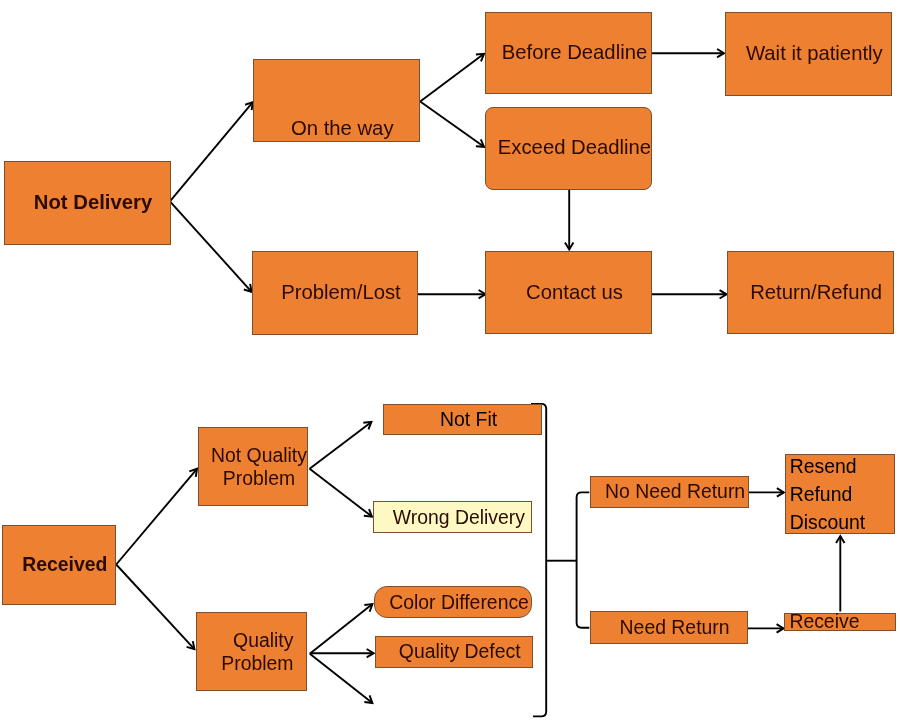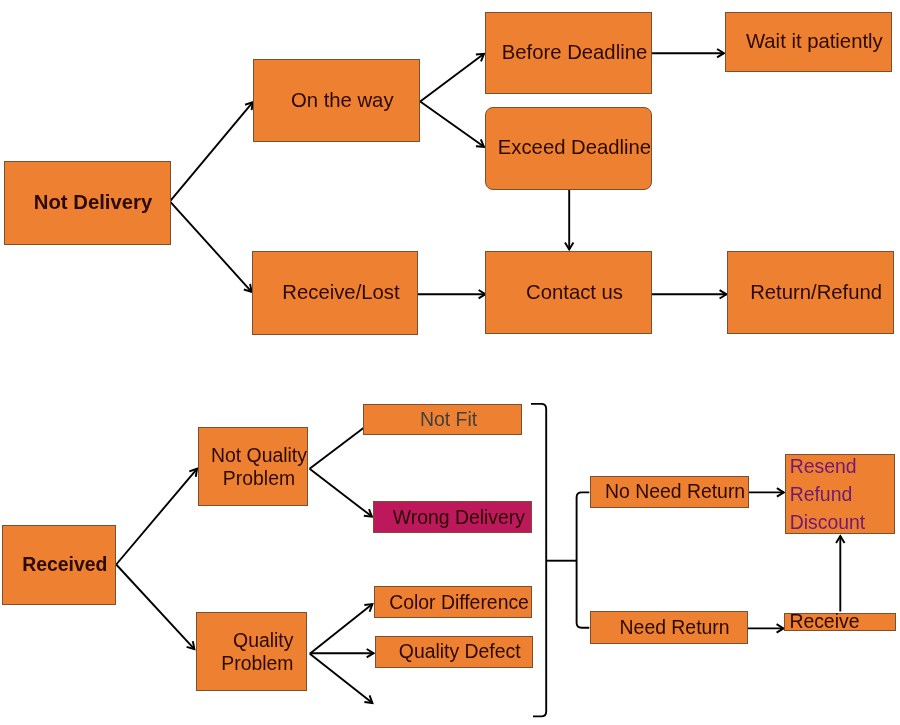--- a/index.html
+++ b/index.html
@@ -97,71 +97,71 @@
         <path d="M776.59 632.63 L783.5 628.4 L776.59 624.17" fill="none" stroke="#000000" stroke-width="1.95" stroke-linecap="butt" stroke-linejoin="miter"></path>
       </g>
       <g>
         <path d="M840.3 611.5 L840.3 536" fill="none" stroke="#000000" stroke-width="1.9" stroke-linecap="butt" stroke-linejoin="round"></path>
         <path d="M844.53 542.91 L840.3 536 L836.07 542.91" fill="none" stroke="#000000" stroke-width="1.95" stroke-linecap="butt" stroke-linejoin="miter"></path>
       </g>
     </svg>
   <div class="node bold" style="left: 3.5px; top: 160.5px; width: 167px; height: 84.5px; background: rgb(238, 128, 49); border-color: rgb(125, 79, 44); color: rgb(43, 10, 0);">
       <span class="node-label">Not Delivery</span>
     </div>
-  <div class="node" style="left: 253px; top: 59px; width: 166.5px; height: 83px; background: rgb(238, 128, 49); border-color: rgb(125, 79, 44); color: rgb(43, 10, 0);">
+  <div class="node" style="left: 253px; top: 59px; width: 166.5px; height: 83px; background: rgb(238, 128, 49); border-color: rgb(125, 79, 44); color: rgb(43, 10, 0); align-items: flex-end;">
       <span class="node-label">On the way</span>
     </div>
   <div class="node" style="left: 484.8px; top: 12.3px; width: 167.4px; height: 82.2px; background: rgb(238, 128, 49); border-color: rgb(125, 79, 44); color: rgb(43, 10, 0);">
       <span class="node-label">Before Deadline</span>
     </div>
   <div class="node" style="left: 484.8px; top: 106.7px; width: 167.4px; height: 83.3px; background: rgb(238, 128, 49); border-color: rgb(125, 79, 44); color: rgb(43, 10, 0); border-radius: 8px;">
       <span class="node-label">Exceed Deadline</span>
     </div>
-  <div class="node" style="left: 724.9px; top: 12.1px; width: 166.9px; height: 60px; background: rgb(238, 128, 49); border-color: rgb(125, 79, 44); color: rgb(43, 10, 0);">
+  <div class="node" style="left: 724.9px; top: 12.1px; width: 166.9px; height: 84px; background: rgb(238, 128, 49); border-color: rgb(125, 79, 44); color: rgb(43, 10, 0);">
       <span class="node-label">Wait it patiently</span>
     </div>
   <div class="node" style="left: 251.6px; top: 251.2px; width: 166.8px; height: 83.8px; background: rgb(238, 128, 49); border-color: rgb(125, 79, 44); color: rgb(43, 10, 0);">
-      <span class="node-label">Receive/Lost</span>
+      <span class="node-label">Problem/Lost</span>
     </div>
   <div class="node" style="left: 485.4px; top: 250.8px; width: 166.3px; height: 83.6px; background: rgb(238, 128, 49); border-color: rgb(125, 79, 44); color: rgb(43, 10, 0);">
       <span class="node-label">Contact us</span>
     </div>
   <div class="node" style="left: 726.5px; top: 250.8px; width: 167.2px; height: 83.6px; background: rgb(238, 128, 49); border-color: rgb(125, 79, 44); color: rgb(43, 10, 0);">
       <span class="node-label">Return/Refund</span>
     </div>
   <div class="node bold" style="left: 1.9px; top: 524.8px; width: 113.7px; height: 79.8px; background: rgb(238, 128, 49); border-color: rgb(125, 79, 44); color: rgb(43, 10, 0); font-size: 19.4px;">
       <span class="node-label">Received</span>
     </div>
   <div class="node" style="left: 197.7px; top: 427.3px; width: 110.6px; height: 79.1px; background: rgb(238, 128, 49); border-color: rgb(125, 79, 44); color: rgb(43, 10, 0); font-size: 19.4px;">
       <span class="node-label">Not Quality
 Problem</span>
     </div>
   <div class="node" style="left: 195.6px; top: 611.9px; width: 111.5px; height: 79.6px; background: rgb(238, 128, 49); border-color: rgb(125, 79, 44); color: rgb(43, 10, 0); font-size: 19.4px; text-align: right;">
       <span class="node-label">Quality
 Problem</span>
     </div>
-  <div class="node" style="left: 363px; top: 403.8px; width: 159.2px; height: 30.9px; background: rgb(238, 128, 49); border-color: rgb(125, 79, 44); color: #404040; font-size: 19.4px;">
+  <div class="node" style="left: 383px; top: 403.8px; width: 159.2px; height: 30.9px; background: rgb(238, 128, 49); border-color: rgb(125, 79, 44); color: #000000; font-size: 19.4px;">
       <span class="node-label">Not Fit</span>
     </div>
-  <div class="node" style="left: 373.4px; top: 501.4px; width: 159px; height: 32px; background: #be185d; border-color: rgb(125, 79, 44); color: rgb(43, 10, 0); font-size: 19.4px;">
+  <div class="node" style="left: 373.4px; top: 501.4px; width: 159px; height: 32px; background: #fef9c3; border-color: rgb(125, 79, 44); color: rgb(43, 10, 0); font-size: 19.4px;">
       <span class="node-label">Wrong Delivery</span>
     </div>
-  <div class="node" style="left: 373.7px; top: 585.8px; width: 158.7px; height: 32.5px; background: rgb(238, 128, 49); border-color: rgb(125, 79, 44); color: rgb(43, 10, 0); font-size: 19.4px;">
+  <div class="node" style="left: 373.7px; top: 585.8px; width: 158.7px; height: 32.5px; background: rgb(238, 128, 49); border-color: rgb(125, 79, 44); color: rgb(43, 10, 0); font-size: 19.4px; border-radius: 13px;">
       <span class="node-label">Color Difference</span>
     </div>
   <div class="node" style="left: 374.7px; top: 635.7px; width: 158.1px; height: 32.2px; background: rgb(238, 128, 49); border-color: rgb(125, 79, 44); color: rgb(43, 10, 0); font-size: 19.4px;">
       <span class="node-label">Quality Defect</span>
     </div>
   <div class="node" style="left: 589.6px; top: 475.6px; width: 159px; height: 32.4px; background: rgb(238, 128, 49); border-color: rgb(125, 79, 44); color: rgb(43, 10, 0); font-size: 19.4px;">
       <span class="node-label">No Need Return</span>
     </div>
   <div class="node" style="left: 589.6px; top: 611px; width: 158px; height: 33px; background: rgb(238, 128, 49); border-color: rgb(125, 79, 44); color: rgb(43, 10, 0); font-size: 19.4px;">
       <span class="node-label">Need Return</span>
     </div>
-  <div class="node lalign" style="left: 784.7px; top: 454.3px; width: 110.4px; height: 79.6px; background: rgb(238, 128, 49); border-color: rgb(125, 79, 44); color: #701a75; font-size: 19.4px; line-height: 1.45;">
+  <div class="node lalign" style="left: 784.7px; top: 454.3px; width: 110.4px; height: 79.6px; background: rgb(238, 128, 49); border-color: rgb(125, 79, 44); color: #000000; font-size: 19.4px; line-height: 1.45;">
       <span class="node-label">Resend
 Refund
 Discount</span>
     </div>
   <div class="node lalign" style="left: 784.4px; top: 612.8px; width: 111.2px; height: 18px; background: rgb(238, 128, 49); border-color: rgb(125, 79, 44); color: rgb(43, 10, 0); font-size: 19.4px;">
       <span class="node-label">Receive</span>
     </div>
 </div>
 
 </body></html>

